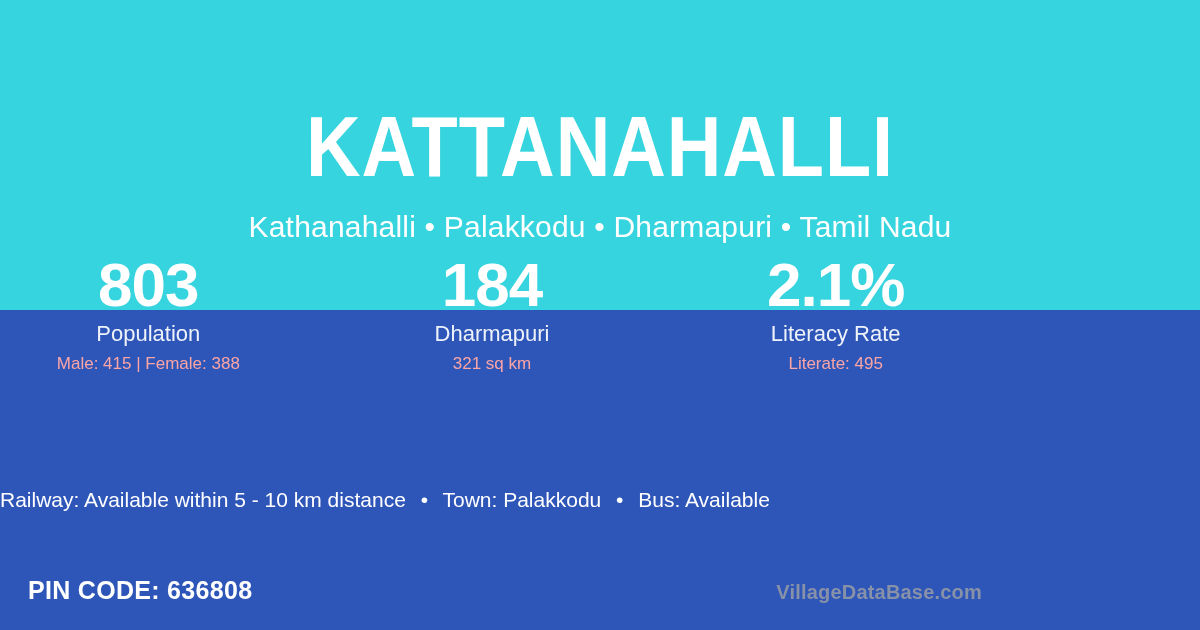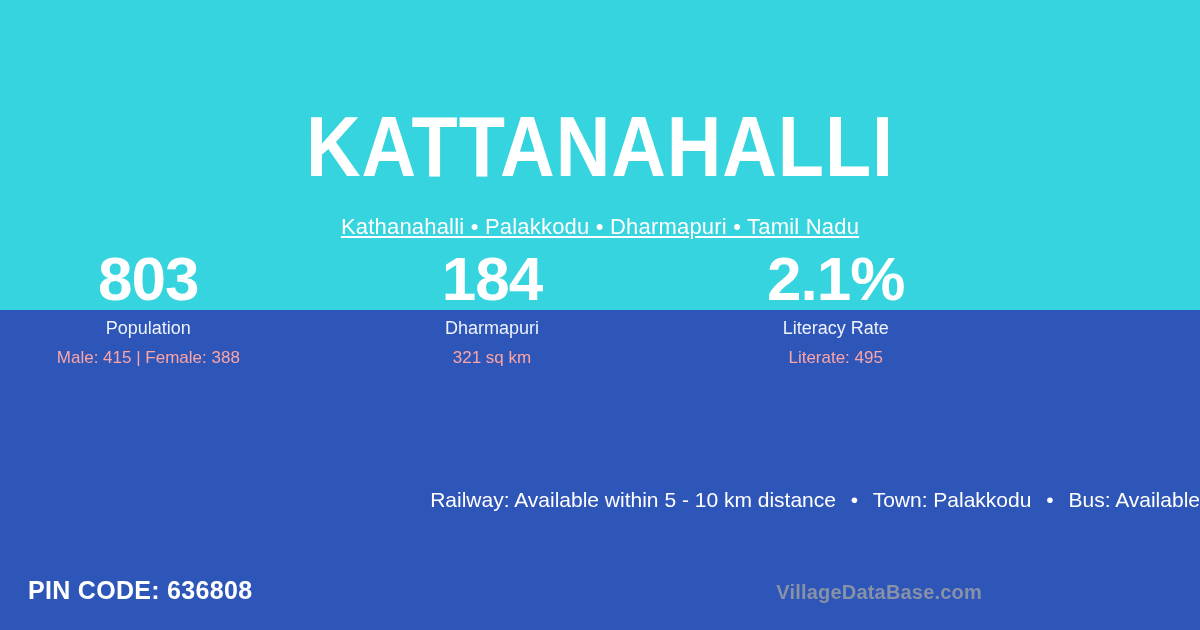--- a/index.html
+++ b/index.html
@@ -59,70 +59,69 @@
     color:#ffffff;
     letter-spacing:1px;
     transform:scaleX(0.88);
     transform-origin:center top;
     white-space:nowrap;
   }
   .village-subtitle {
     position:absolute;
     top:183px; left:0;
     width:1200px;
-    font-size:22px;
+    font-size:30px;
     line-height:32px;
     font-weight:normal;
     color:#ffffff;
     letter-spacing:0.2px;
     white-space:nowrap;
-    text-decoration:underline;
   }
 
   
   .stats {
     position:absolute;
-    top:245px; left:0;
+    top:251px; left:0;
     width:984px;
     display:flex;
     gap:47px;
   }
   .stat {
     width:400px;
     text-align:center;
     position:relative;
   }
   .stat-value {
     font-size:62px;
     line-height:67px;
     font-weight:bold;
     color:#ffffff;
     letter-spacing:-1px;
   }
   .stat-label {
     margin-top:1px;
-    font-size:18px;
+    font-size:22px;
     line-height:30px;
     font-weight:normal;
     color:#eef3fb;
   }
   .stat-sub {
     margin-top:5px;
     font-size:17px;
     line-height:20px;
     font-weight:normal;
     color:#fca5a5;
   }
 
   
   .info-line {
     position:absolute;
     top:485px; left:0;
     width:1200px;
-    text-align:right;
+    text-align:left;
     font-size:21px;
     line-height:30px;
     color:#ffffff;
     white-space:nowrap;
   }
   .info-sep {
     display:inline-block;
     padding:0 9px;
     color:#ffffff;
   }

